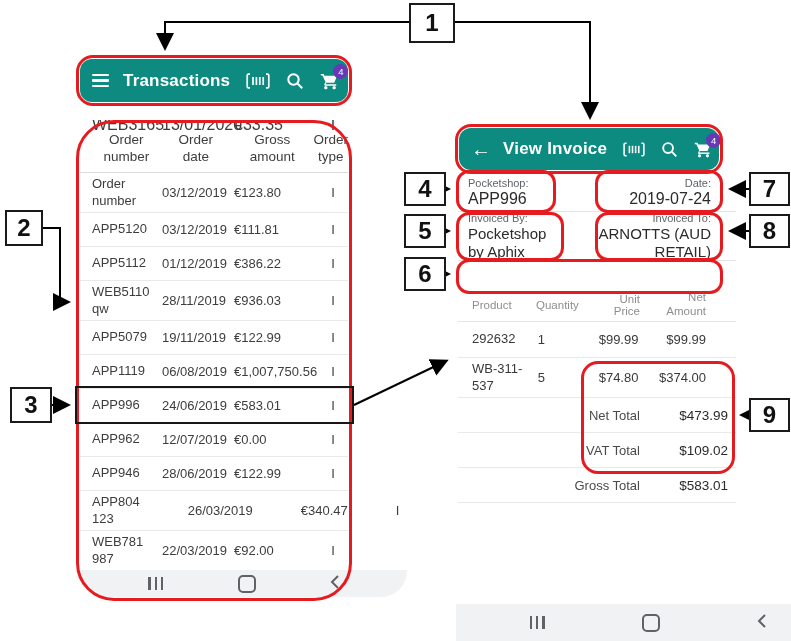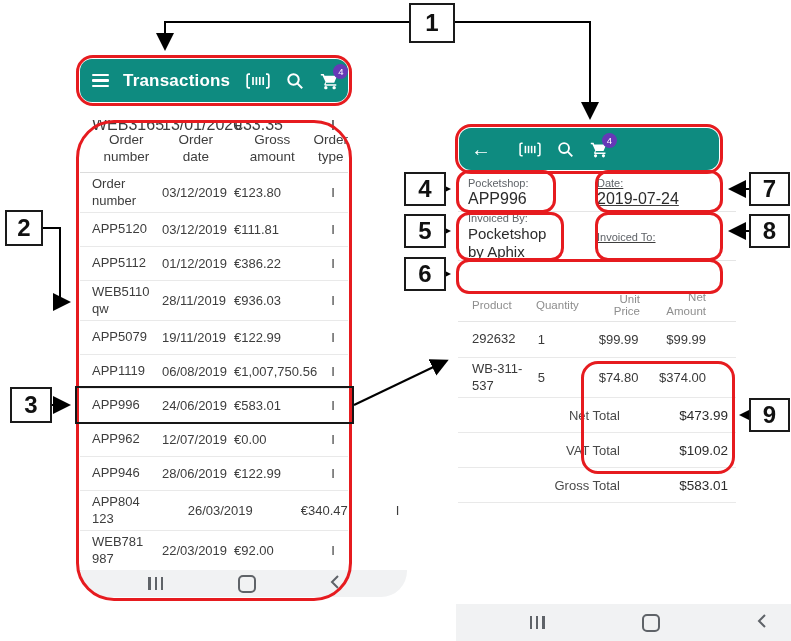--- a/index.html
+++ b/index.html
@@ -51,32 +51,32 @@
   .nav-right{left:456px;top:604px;width:335px;height:37px;justify-content:space-around;padding:0 90px 0 25px;}
   .recents{display:flex;gap:4px;}
   .recents span{display:block;width:2.4px;height:13px;background:#5f6368;}
   .homebtn{width:14px;height:14px;border:2px solid #5f6368;border-radius:5px;}
   
   .inv{position:absolute;z-index:1;box-sizing:border-box;}
   .infocell{display:flex;flex-direction:column;justify-content:center;}
   .ilabel{font-size:11px;color:#5f6368;}
   .ivalue{font-size:16px;color:#2b2b2b;margin-top:1px;}
   .ivalue.wrapv{font-size:15px;line-height:1.18;}
-  .alignr{text-decoration:underline;}
+  .alignr{text-align:right;}
   .sep{position:absolute;height:1px;background:#e5e5e5;z-index:1;}
   .invtable{position:absolute;left:458px;top:261px;width:278px;z-index:1;font-size:13px;color:#3a3a3a;}
   .ihead{display:flex;align-items:center;height:32px;border-bottom:1px solid #e5e5e5;
     font-size:11.5px;color:#8e8e8e;padding:0 30px 0 14px;margin-top:28px;}
   .irow{display:flex;align-items:center;border-bottom:1px solid #e9e9e9;padding:0 30px 0 14px;box-sizing:border-box;gap:12px;}
   .ip{width:64px;line-height:1.25;}
   .iq{width:58px;}
   .iu{flex:1;text-align:right;}
   .inet{width:66px;text-align:right;line-height:1.2;}
   .totrow{display:flex;align-items:center;justify-content:flex-end;height:34px;
-    border-bottom:1px solid #e9e9e9;padding-right:8px;gap:20px;}
+    border-bottom:1px solid #e9e9e9;padding-right:8px;}
   .totlabel{color:#4a4a4a;margin-right:16px;}
   .totvalue{width:72px;text-align:right;color:#2b2b2b;font-size:13.5px;}
   
   .callout{position:absolute;background:#fff;border:2px solid #1a1a1a;display:flex;align-items:center;
     justify-content:center;font-size:24px;font-weight:700;color:#111;z-index:6;box-sizing:border-box;}
   #arrows{position:absolute;left:0;top:0;z-index:5;pointer-events:none;}
 </style>
 </head>
 <body>
 
@@ -214,20 +214,21 @@
     <div class="homebtn"></div>
     <div>
       <svg width="10" height="16" viewBox="0 0 10 16">
           <polyline points="8,2 2,8 8,14" stroke="#5f6368" stroke-width="2" fill="none"></polyline>
         </svg>
     </div>
   </div>
 
   <div class="appbar appbar-right">
     <div class="backarrow">←</div>
+    <div class="appbar-title">View Invoice</div>
     <div class="abicon">
       <svg width="22" height="15" viewBox="0 0 24 16" fill="none" stroke="#fff">
         <path d="M4 1.2 H2.6 Q1.2 1.2 1.2 2.6 V13.4 Q1.2 14.8 2.6 14.8 H4" stroke-width="1.7"></path>
         <path d="M20 1.2 H21.4 Q22.8 1.2 22.8 2.6 V13.4 Q22.8 14.8 21.4 14.8 H20" stroke-width="1.7"></path>
         <line x1="7" y1="4" x2="7" y2="12" stroke-width="1.7"></line>
         <line x1="10.4" y1="4" x2="10.4" y2="12" stroke-width="1.7"></line>
         <line x1="13.8" y1="4" x2="13.8" y2="12" stroke-width="1.7"></line>
         <line x1="17.2" y1="4" x2="17.2" y2="12" stroke-width="1.7"></line>
       </svg>
     </div>
@@ -253,20 +254,21 @@
     <div class="ilabel">Date:</div>
     <div class="ivalue">2019-07-24</div>
   </div>
   <div class="sep" style="left:458px;top:211px;width:278px;"></div>
   <div class="inv infocell" style="left:468px;top:214px;width:92px;height:45px;">
     <div class="ilabel">Invoiced By:</div>
     <div class="ivalue wrapv">Pocketshop by Aphix</div>
   </div>
   <div class="inv infocell alignr" style="left:597px;top:214px;width:114px;height:45px;">
     <div class="ilabel">Invoiced To:</div>
+    <div class="ivalue wrapv">ARNOTTS (AUD RETAIL)</div>
   </div>
   <div class="sep" style="left:458px;top:260px;width:278px;"></div>
 
   <div class="invtable">
     <div class="ihead">
       <div class="ip">Product</div>
       <div class="iq">Quantity</div>
       <div class="iu">Unit Price</div>
       <div class="inet pre">Net
 Amount</div>

